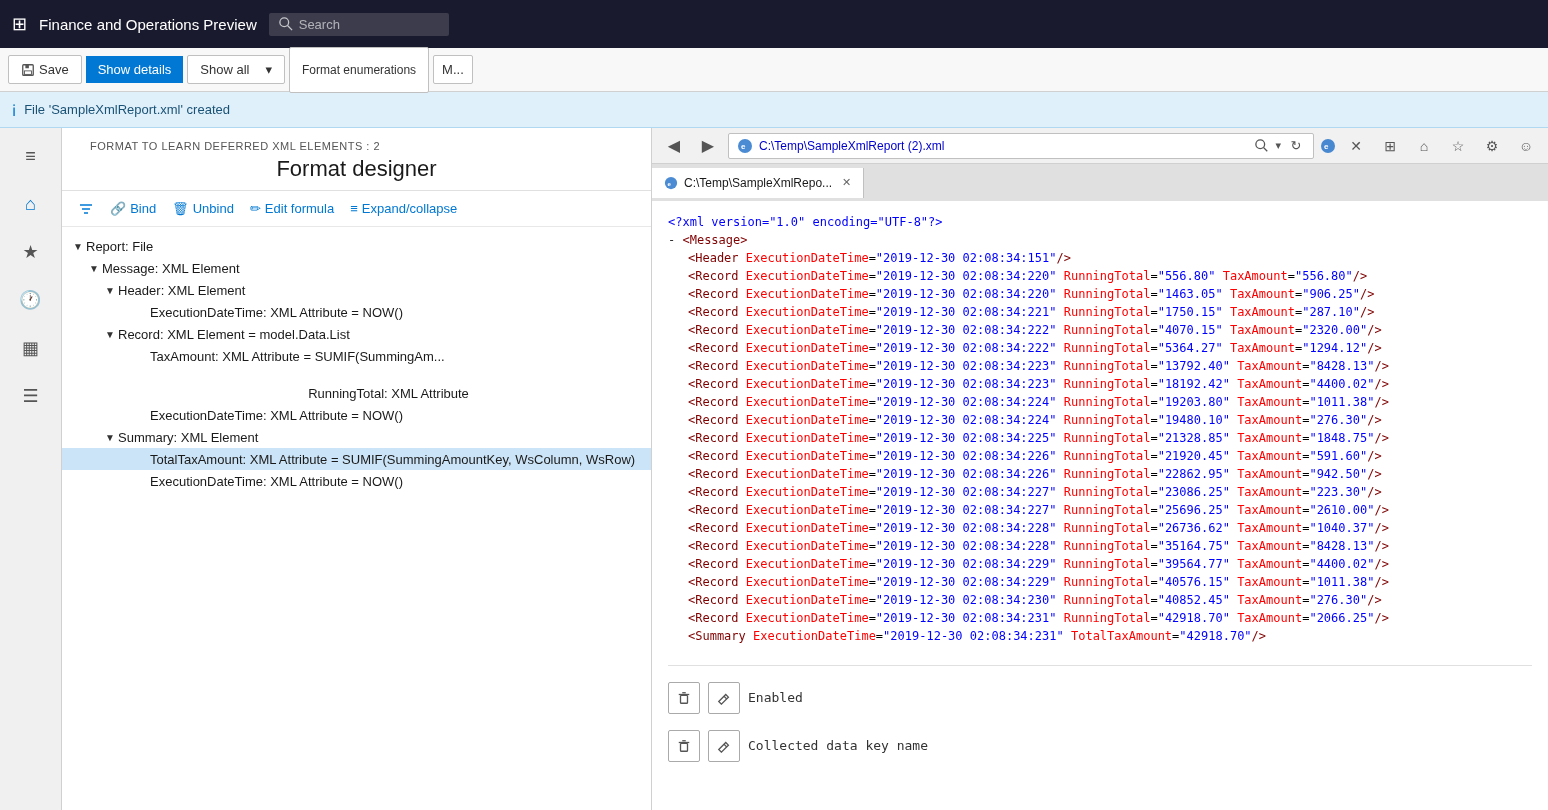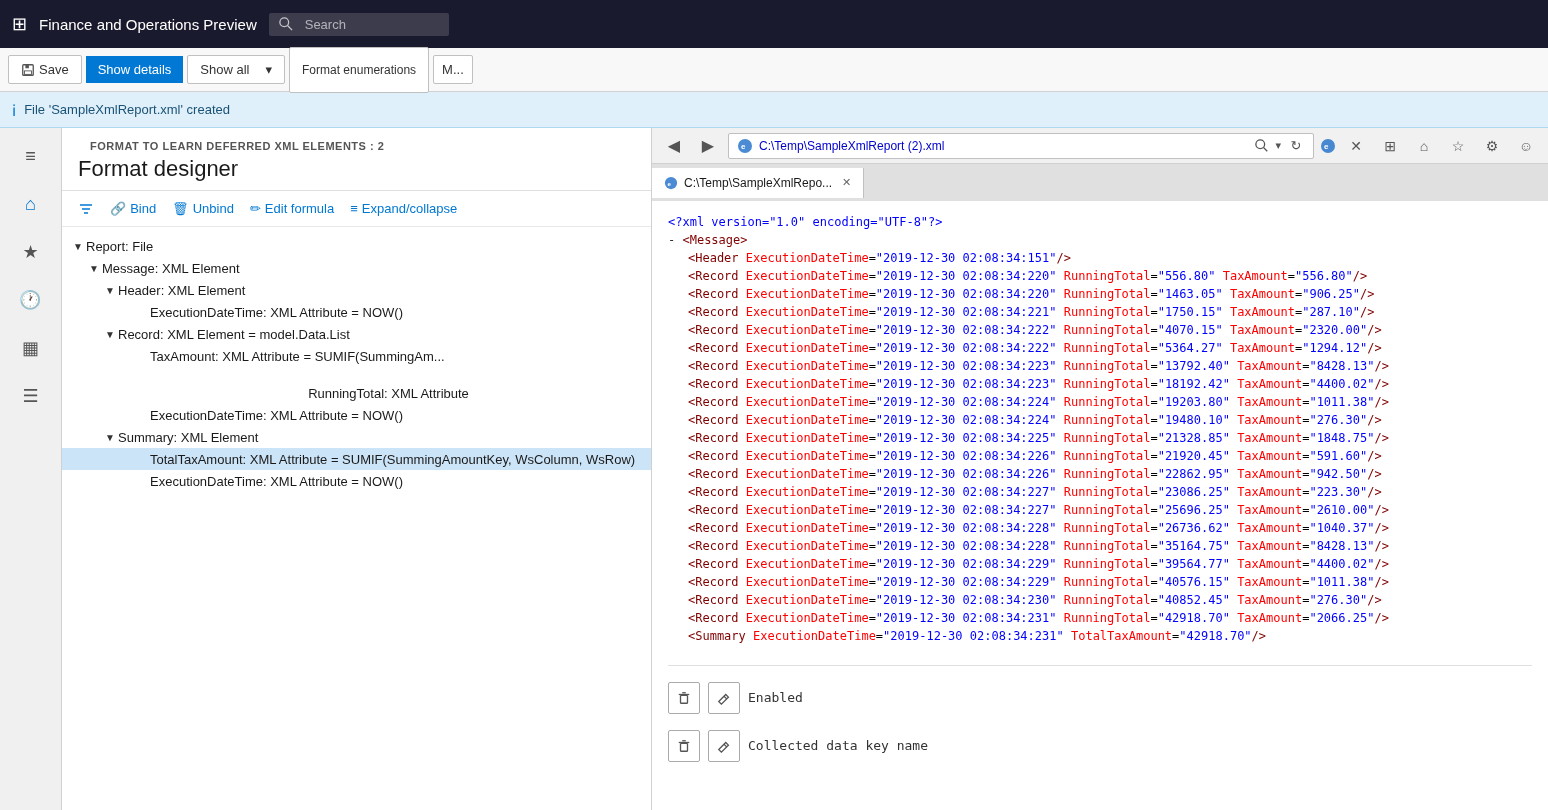--- a/index.html
+++ b/index.html
@@ -6,21 +6,21 @@
     body { font-family: 'Segoe UI', Arial, sans-serif; font-size: 13px; background: #f3f3f3; overflow: hidden; width: 1548px; height: 810px; }
 
     
     .top-bar {
       display: flex; align-items: center; background: #1a1a2e; height: 48px; padding: 0 12px; gap: 12px;
     }
     .top-bar-grid { color: white; font-size: 18px; cursor: pointer; }
     .top-bar-title { color: white; font-size: 15px; font-weight: 400; flex: 0 0 auto; }
     .top-bar-search {
       display: flex; align-items: center; background: rgba(255,255,255,0.15); border-radius: 2px;
-      padding: 4px 10px; gap: 12px; min-width: 180px;
+      padding: 4px 10px; gap: 6px; min-width: 180px;
     }
     .top-bar-search input { background: transparent; border: none; outline: none; color: white; font-size: 13px; width: 120px; }
     .top-bar-search input::placeholder { color: rgba(255,255,255,0.6); }
 
     
     .toolbar {
       display: flex; align-items: center; background: #f8f8f8; border-bottom: 1px solid #d0d0d0;
       height: 44px; padding: 0 8px; gap: 4px;
     }
     .btn-save {
@@ -57,22 +57,22 @@
       display: flex; flex-direction: column; align-items: center; padding-top: 8px; gap: 8px;
     }
     .sidebar-icon { width: 40px; height: 40px; display: flex; align-items: center; justify-content: center; cursor: pointer; border-radius: 2px; font-size: 18px; color: #555; }
     .sidebar-icon.active { color: #0078d4; }
 
     
     .left-panel { width: 590px; background: white; border-right: 1px solid #d0d0d0; display: flex; flex-direction: column; overflow: hidden; }
 
     
     .format-header { padding: 12px 16px 8px; border-bottom: 1px solid #e0e0e0; }
-    .format-subtitle { font-size: 11px; color: #555; font-weight: 700; letter-spacing: 0.5px; text-transform: uppercase; margin-bottom: 4px; padding-left: 12px; }
-    .format-title { font-size: 22px; font-weight: 300; color: #1a1a1a; }
+    .format-subtitle { font-size: 11px; color: #555; font-weight: 400; letter-spacing: 0.5px; text-transform: uppercase; margin-bottom: 4px; padding-left: 12px; }
+    .format-title { font-size: 22px; font-weight: 300; color: #1a1a1a; text-align: center; }
 
     
     .action-bar {
       display: flex; align-items: center; padding: 6px 16px; gap: 16px; border-bottom: 1px solid #e8e8e8;
     }
     .action-btn { display: flex; align-items: center; gap: 4px; color: #0078d4; cursor: pointer; font-size: 13px; background: none; border: none; padding: 4px 0; }
 
     
     .tree-area { flex: 1; overflow-y: auto; padding: 8px 0; }
     .tree-item {

